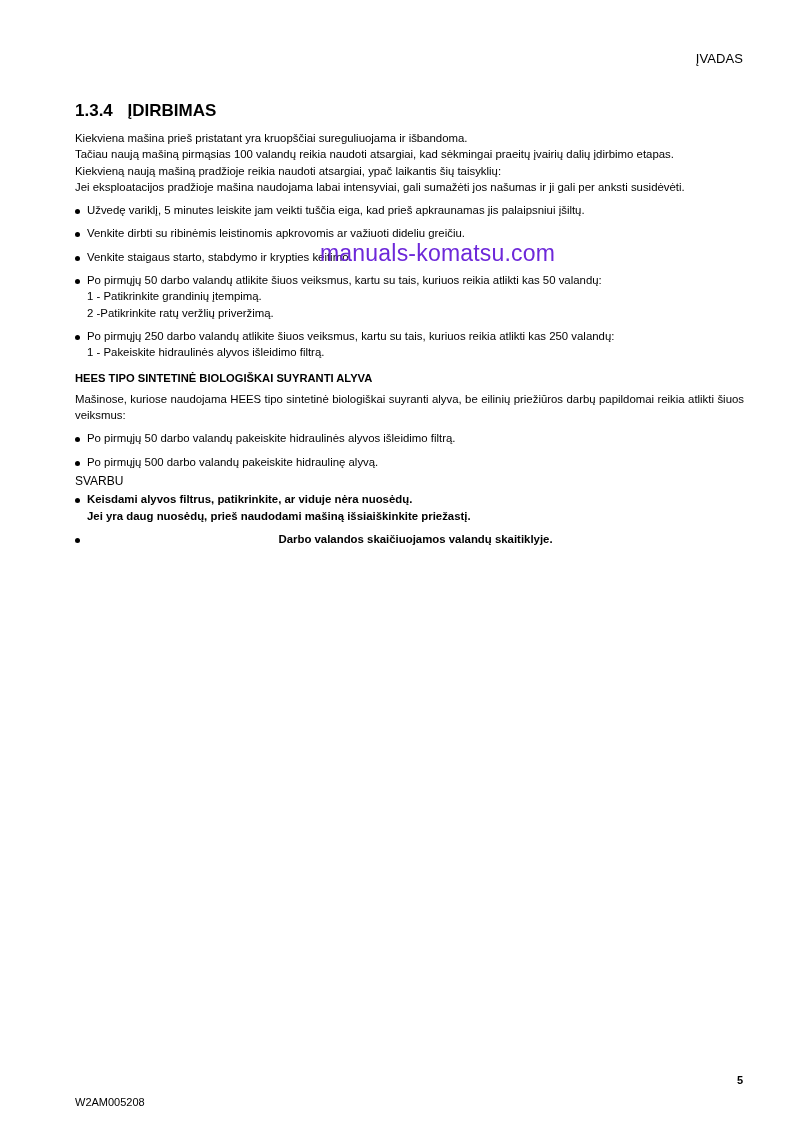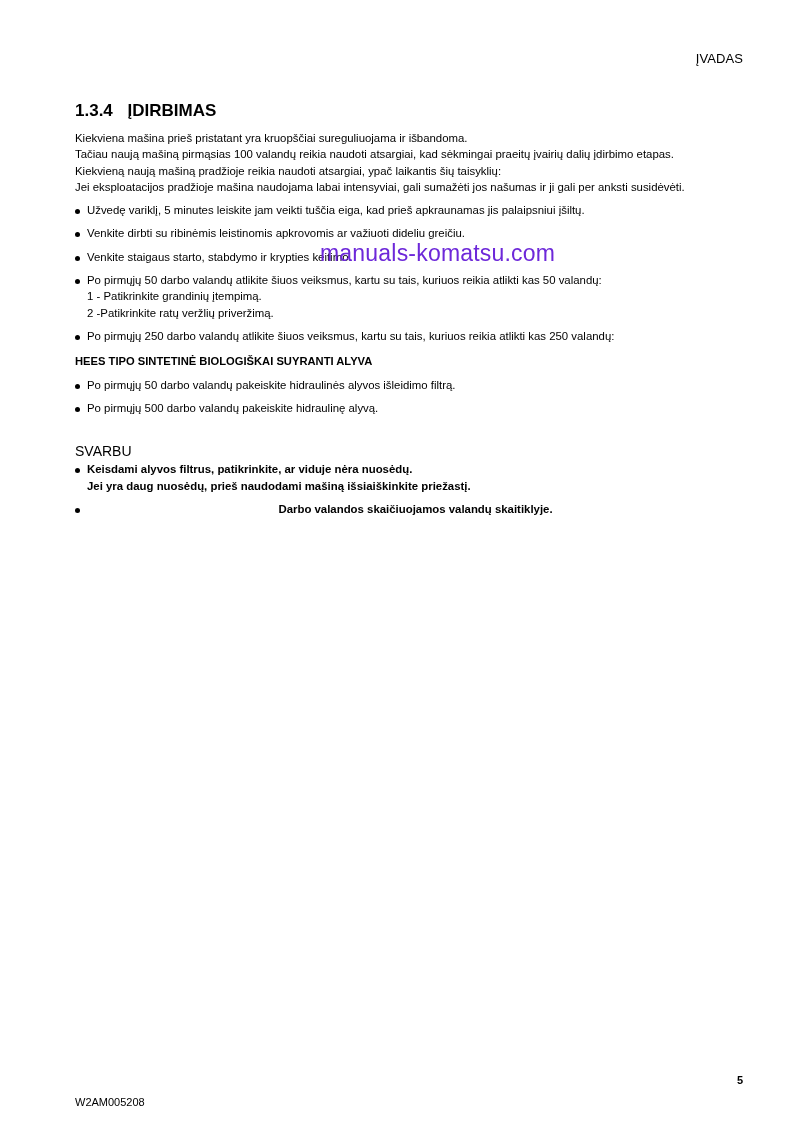--- a/index.html
+++ b/index.html
@@ -27,21 +27,21 @@
     }
     .bullets li .dot {
       position: absolute; left: 0; top: 7px; width: 5px; height: 5px;
       border-radius: 50%; background: #000;
     }
     .sub { display: block; }
     .subhead {
       font-weight: bold; font-size: 11.2px; margin-top: 9px; margin-bottom: 5px;
     }
     .important-title {
-      font-size: 14px; margin-top: 27px;
+      font-size: 12px; margin-top: 3px;
     }
     .important .bullets li { font-weight: bold; margin-top: 2px; }
     .important .bullets li + li { margin-top: 7px; text-align: center; }
     .watermark {
       position: absolute; left: 320px; top: 240px;
       font-size: 23px; color: #6d28d9; letter-spacing: 0.2px;
     }
     .footer-left {
       position: absolute; left: 75px; top: 1075px; font-size: 11px; margin-top: 21px;
     }
@@ -80,24 +80,26 @@
     </li>
     <li>
       <span class="dot"></span>
       <span>Po pirmųjų 50 darbo valandų atlikite šiuos veiksmus, kartu su tais, kuriuos reikia atlikti kas 50 valandų:</span>
       <span class="sub">1 - Patikrinkite grandinių įtempimą.</span>
       <span class="sub">2 -Patikrinkite ratų veržlių priveržimą.</span>
     </li>
     <li>
       <span class="dot"></span>
       <span>Po pirmųjų 250 darbo valandų atlikite šiuos veiksmus, kartu su tais, kuriuos reikia atlikti kas 250 valandų:</span>
+      <span class="sub">1 - Pakeiskite hidraulinės alyvos išleidimo filtrą.</span>
     </li>
   </ul>
 
   <div class="subhead">HEES TIPO SINTETINĖ BIOLOGIŠKAI SUYRANTI ALYVA</div>
+  <p>Mašinose, kuriose naudojama HEES tipo sintetinė biologiškai suyranti alyva, be eilinių priežiūros darbų papildomai reikia atlikti šiuos veiksmus:</p>
   <ul class="bullets">
     <li>
       <span class="dot"></span>
       <span>Po pirmųjų 50 darbo valandų pakeiskite hidraulinės alyvos išleidimo filtrą.</span>
     </li>
     <li>
       <span class="dot"></span>
       <span>Po pirmųjų 500 darbo valandų pakeiskite hidraulinę alyvą.</span>
     </li>
   </ul>

